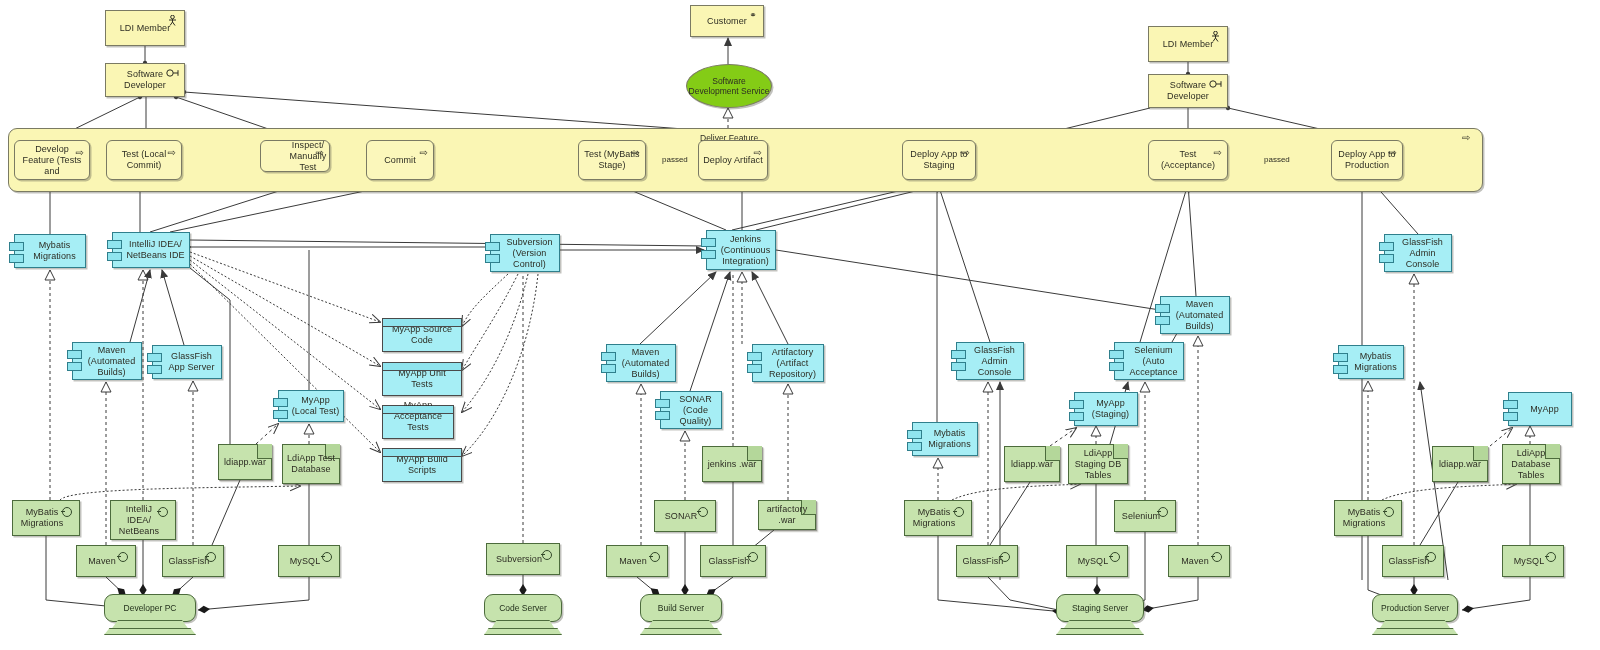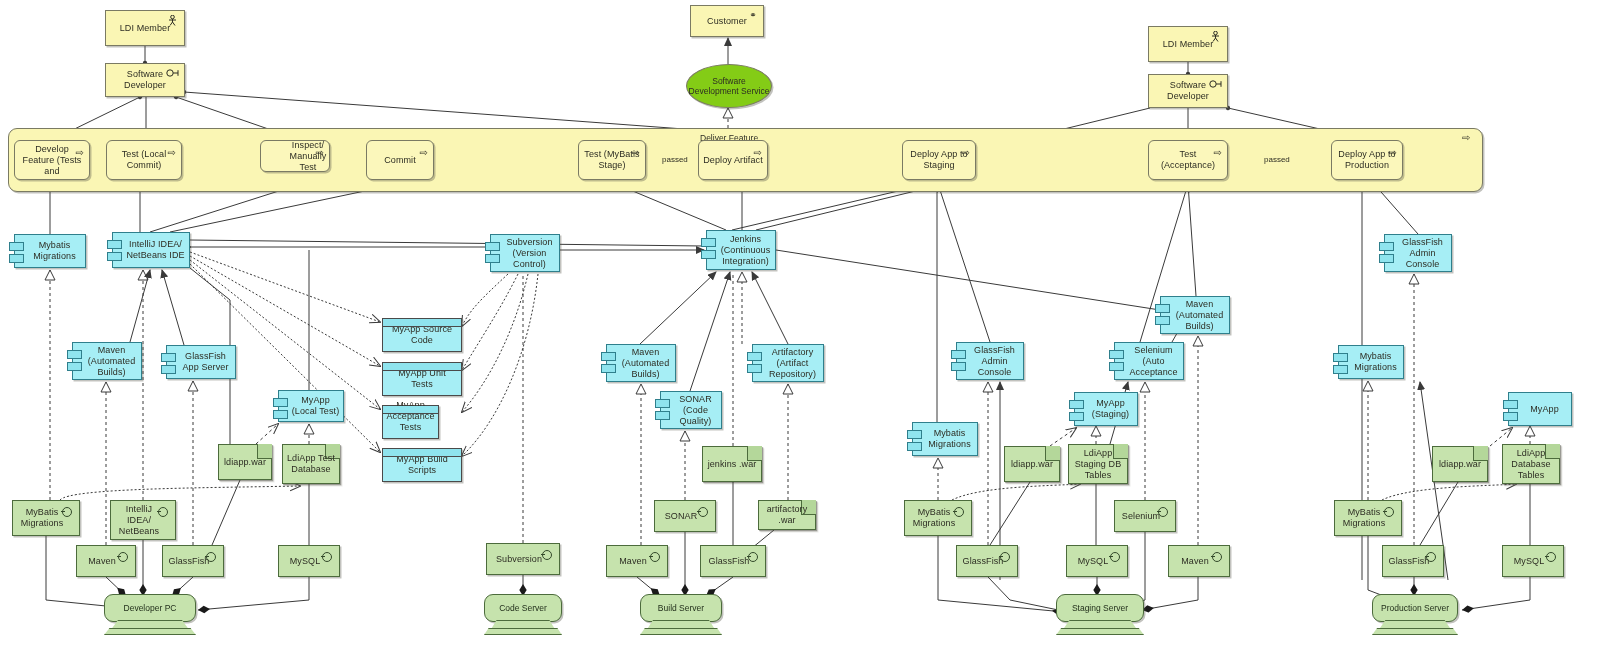--- a/index.html
+++ b/index.html
@@ -309,21 +309,21 @@
       <div class="nd cmp" style="left: 112px; top: 232px; width: 78px; height: 36px;">
         <span class="lug a"></span>
         <span class="lug b"></span>
         <span class="txt">IntelliJ IDEA/ NetBeans IDE</span>
       </div>
       <div class="nd cmp" style="left: 72px; top: 342px; width: 70px; height: 38px;">
         <span class="lug a"></span>
         <span class="lug b"></span>
         <span class="txt">Maven (Automated Builds)</span>
       </div>
-      <div class="nd cmp" style="left: 166px; top: 345px; width: 70px; height: 34px;">
+      <div class="nd cmp" style="left: 152px; top: 345px; width: 70px; height: 34px;">
         <span class="lug a"></span>
         <span class="lug b"></span>
         <span class="txt">GlassFish App Server</span>
       </div>
       <div class="nd cmp" style="left: 278px; top: 390px; width: 66px; height: 32px;">
         <span class="lug a"></span>
         <span class="lug b"></span>
         <span class="txt">MyApp (Local Test)</span>
       </div>
       <div class="nd cmp" style="left: 490px; top: 234px; width: 70px; height: 38px;">
@@ -394,21 +394,21 @@
     </div>
   <div id="gen-dataobjects">
       <div class="nd dobj" style="left: 382px; top: 318px; width: 80px; height: 34px;">
         <span class="hdr"></span>
         <span style="padding:0 4px">MyApp Source Code</span>
       </div>
       <div class="nd dobj" style="left: 382px; top: 362px; width: 80px; height: 34px;">
         <span class="hdr"></span>
         <span style="padding:0 4px">MyApp Unit Tests</span>
       </div>
-      <div class="nd dobj" style="left: 382px; top: 405px; width: 57px; height: 34px;">
+      <div class="nd dobj" style="left: 382px; top: 405px; width: 72px; height: 34px;">
         <span class="hdr"></span>
         <span style="padding:0 4px">MyApp Acceptance Tests</span>
       </div>
       <div class="nd dobj" style="left: 382px; top: 448px; width: 80px; height: 34px;">
         <span class="hdr"></span>
         <span style="padding:0 4px">MyApp Build Scripts</span>
       </div>
     </div>
   <div id="gen-artifacts">
       <div class="nd art" style="left: 218px; top: 444px; width: 54px; height: 36px;">

